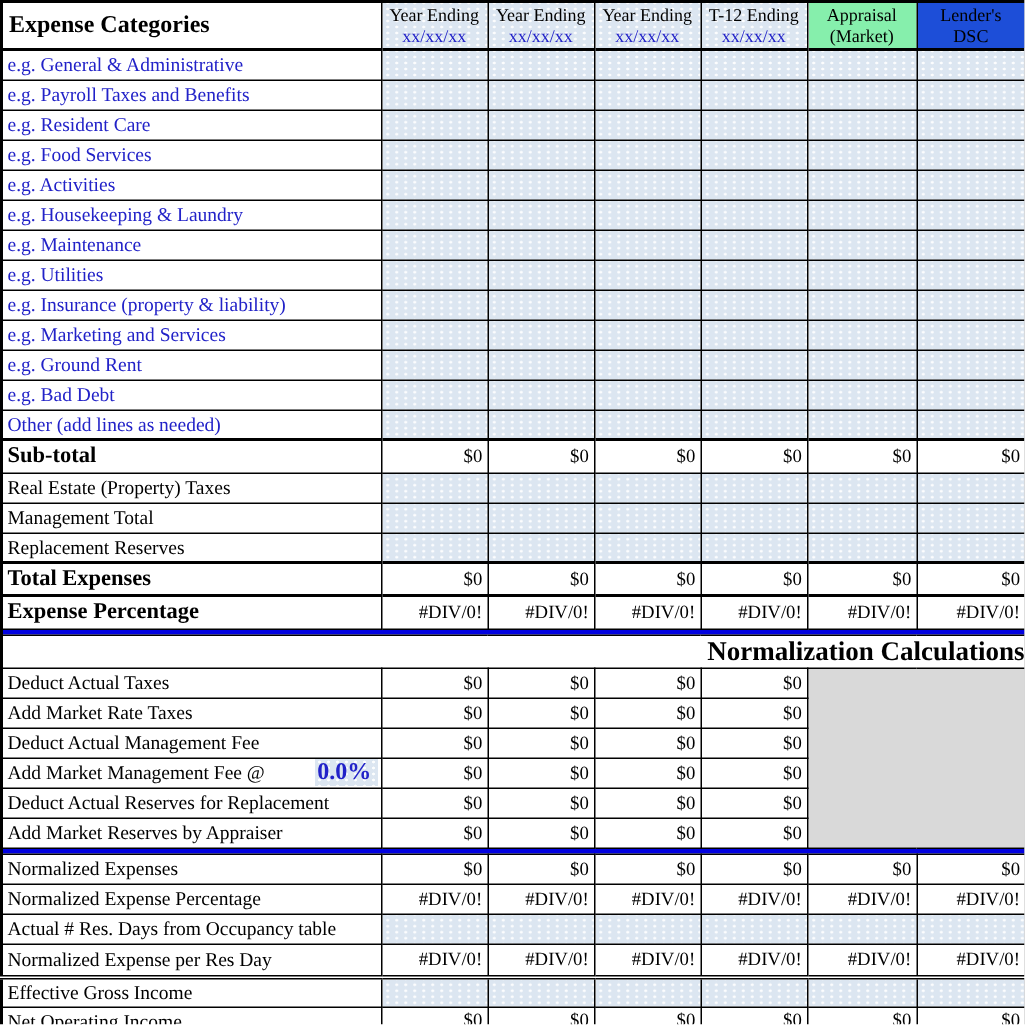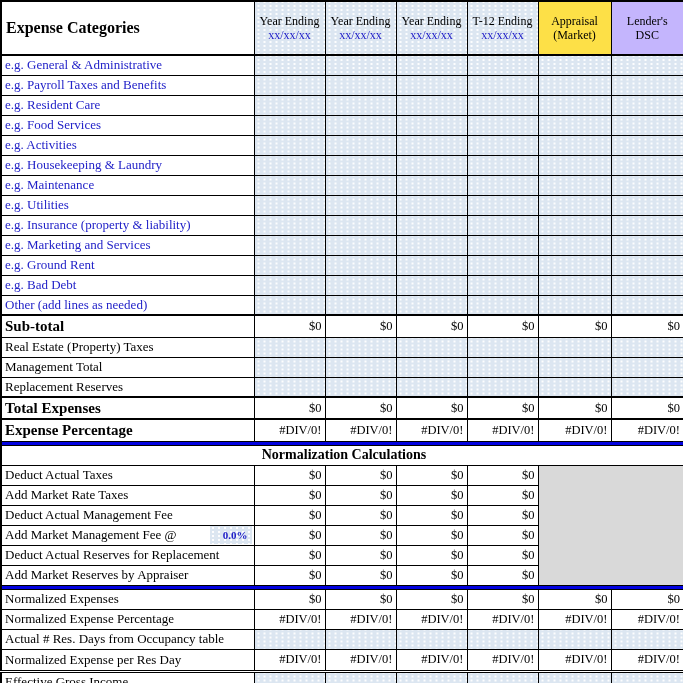--- a/index.html
+++ b/index.html
@@ -15,65 +15,65 @@
     border:1px solid #000;
     overflow:hidden;white-space:nowrap;
     vertical-align:middle;
     padding:0;
   }
   
   tr.r20{height:20px}
   tr.r22{height:22px}
   tr.rsec{height:20px}
   tr.rsep{height:4px}
-  tr.header-row{height:54px}
+  tr.header-row{height:32px}
 
   
   th{font-weight:normal}
   th.corner{
     background:#fff;text-align:left;font-weight:bold;font-size:16px;
     padding-left:4px;border-bottom:2px solid #000;
   }
   th.colhead{
     text-align:center;font-size:12px;color:#000;
     border-bottom:2px solid #000;line-height:14px;padding-top:0;
   }
   th.colhead .date{color:#2222c8;}
   .dots{
     background-color:#dce6f1;
     background-image:radial-gradient(circle, rgba(255,255,255,.95) .7px, rgba(255,255,255,0) 1.2px);
     background-size:6px 4px;
     background-position:1px 2px;
   }
-  th.c-magenta{background:#fde047;color:#000;}
-  th.c-white{background:#c4b5fd;}
+  th.c-magenta{background:#86efac;color:#000;}
+  th.c-white{background:#1d4ed8;}
 
   
   td.label{
     font-size:13px;text-align:left;padding:0 2px 0 3px;background:#fff;color:#000;
     line-height:18px;
   }
   td.label.eg{color:#2222c8;margin-left:30px;}
   td.label.bold{font-weight:bold;font-size:15px;}
   td.cell{font-size:12.5px;text-align:right;padding-right:3px;color:#000;}
   td.value-cell{background:#fff;}
   td.section-cell{
-    font-weight:bold;font-size:14px;text-align:center;padding-left:3px;background:#fff;
+    font-weight:bold;font-size:18px;text-align:right;padding-left:3px;background:#fff;
   }
   td.sep{
     background:#0202e0;border-top:none;border-bottom:none;
     line-height:0;font-size:0;
   }
   td.gray-block{background:#d9d9d9;}
   .inline-input{
     float:right;display:inline-block;width:42px;height:18px;line-height:18px;
     background-color:#dce6f1;
     background-image:radial-gradient(circle, rgba(255,255,255,.95) .7px, rgba(255,255,255,0) 1.2px);
     background-size:6px 4px;
-    color:#2222c8;font-weight:bold;font-size:11px;text-align:right;
+    color:#2222c8;font-weight:bold;font-size:16px;text-align:right;
     padding-right:4px;box-sizing:border-box;
   }
   tr.medium-top td{border-top:2px solid #000;margin-left:32px;}
   tr.double-bottom td{border-bottom:3px double #000;}
 </style>
 </head>
 <body>
 
 <div class="screen">
   <table class="sheet">

